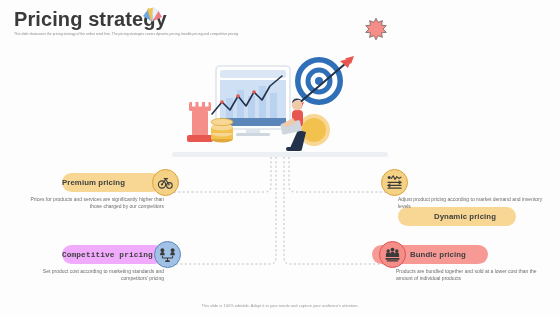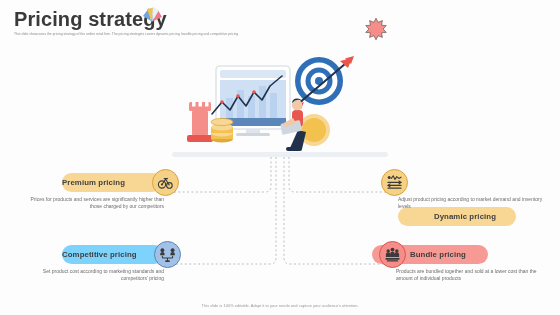--- a/index.html
+++ b/index.html
@@ -65,21 +65,21 @@
   }
   .desc{
     position:absolute;font-size:5px;line-height:7.2px;color:#6d6d6d;
   }
   .desc.r{text-align:right;}
   .desc.l{text-align:left;}
 
   
   .c-amber{background:#f7d793;}
   .c-amber-d{background:#f5d185;border:1.4px solid #d9a33c;}
-  .c-blue{background:#7dd3fc;}
+  .c-blue{background:#f0abfc;font-family:Liberation Mono, monospace;}
   .c-blue-d{background:#a2c1e6;border:1.4px solid #5b86b9;}
   .c-red{background:#f79a96;}
   .c-red-d{background:#f58e89;border:1.4px solid #d9534f;}
 
   .footer{
     position:absolute;left:0;top:303px;width:560px;
     text-align:center;font-size:4px;color:#9a9a9a;
   }
 </style>
 </head>

